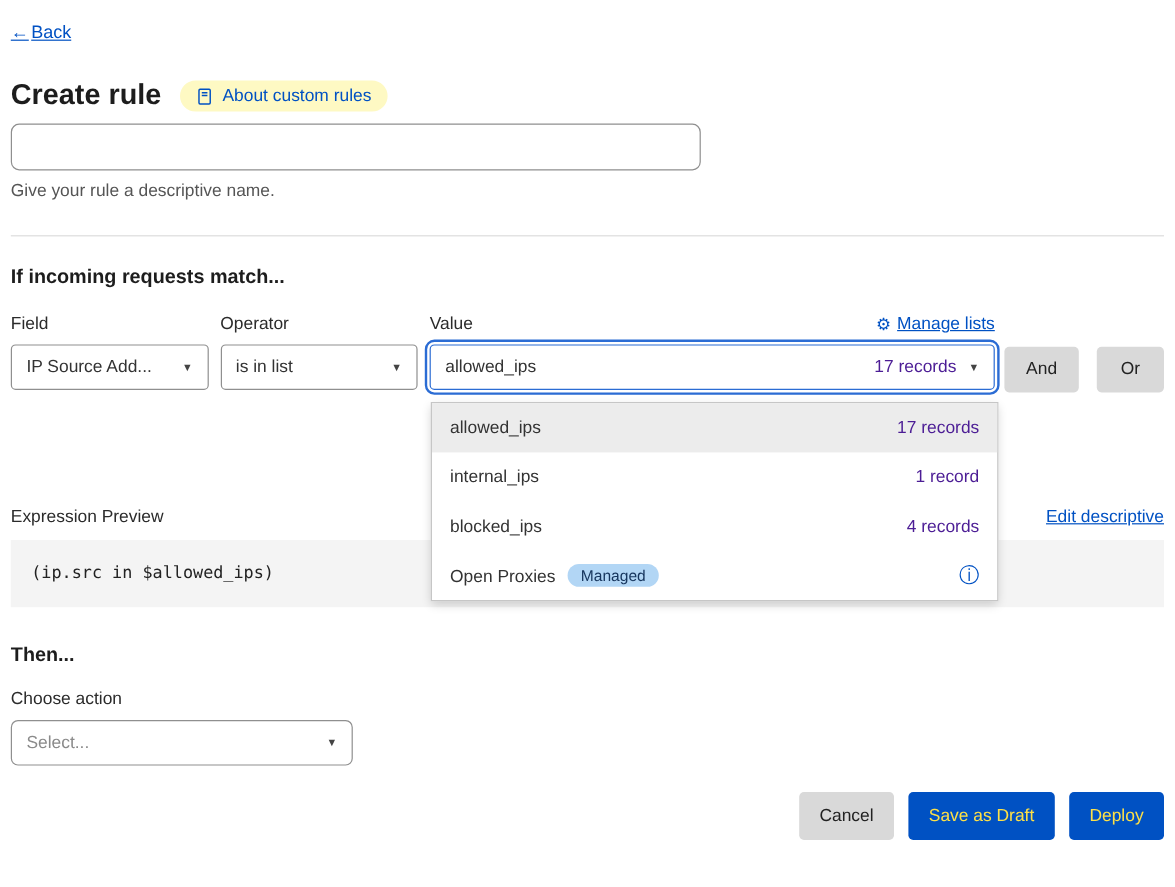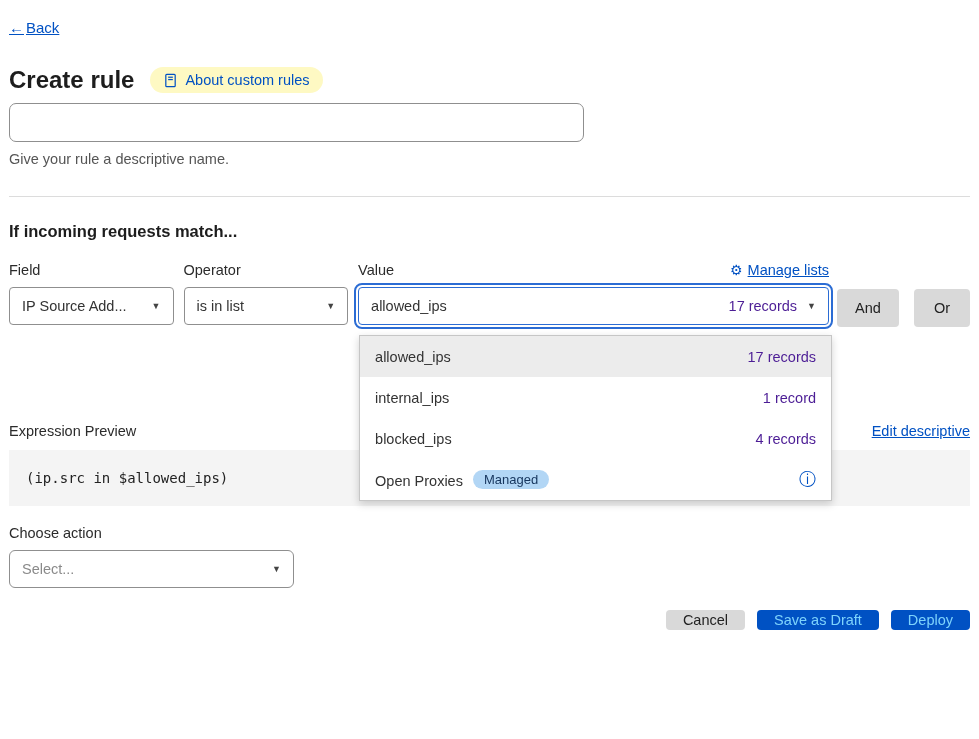--- a/index.html
+++ b/index.html
@@ -114,22 +114,22 @@
     padding:20px 17px;
     font-family:"DejaVu Sans Mono",monospace;font-size:14px;color:#222;
   }
 
   
   .then-heading{margin-top:31px;}
   .action-select{width:285px;margin-top:9px;color:#8a8a8a;border-radius:6px;}
 
   
   .footer{display:flex;justify-content:flex-end;gap:12px;margin-top:22px;}
-  .footer .btn{height:20px;padding:0 17px;font-size:14.5px;}
-  .btn-blue{background:var(--primary-button-blue);color:#7dd3fc;}
+  .footer .btn{height:40px;padding:0 17px;font-size:14.5px;}
+  .btn-blue{background:var(--primary-button-blue);color:#fde047;}
 </style>
 </head>
 <body>
 
 <div class="page">
 
   <a class="back-link">
       <span>←</span>
       <span>Back</span>
     </a>
@@ -217,20 +217,21 @@
       <button class="btn btn-gray or-btn">Or</button>
     </div>
   </div>
 
   <div class="expr-row">
     <span class="expr-label">Expression Preview</span>
     <a class="edit-expression">Edit descriptive</a>
   </div>
   <div class="code-block">(ip.src in $allowed_ips)</div>
 
+  <h2 class="section-heading then-heading">Then...</h2>
   <label class="field-label" style="margin-top:19px">Choose action</label>
   <div class="select action-select">
     <span>Select...</span>
     <span class="chevron">▼</span>
   </div>
 
   <div class="footer">
     <button class="btn btn-gray">Cancel</button>
     <button class="btn btn-blue">Save as Draft</button>
     <button class="btn btn-blue">Deploy</button>

